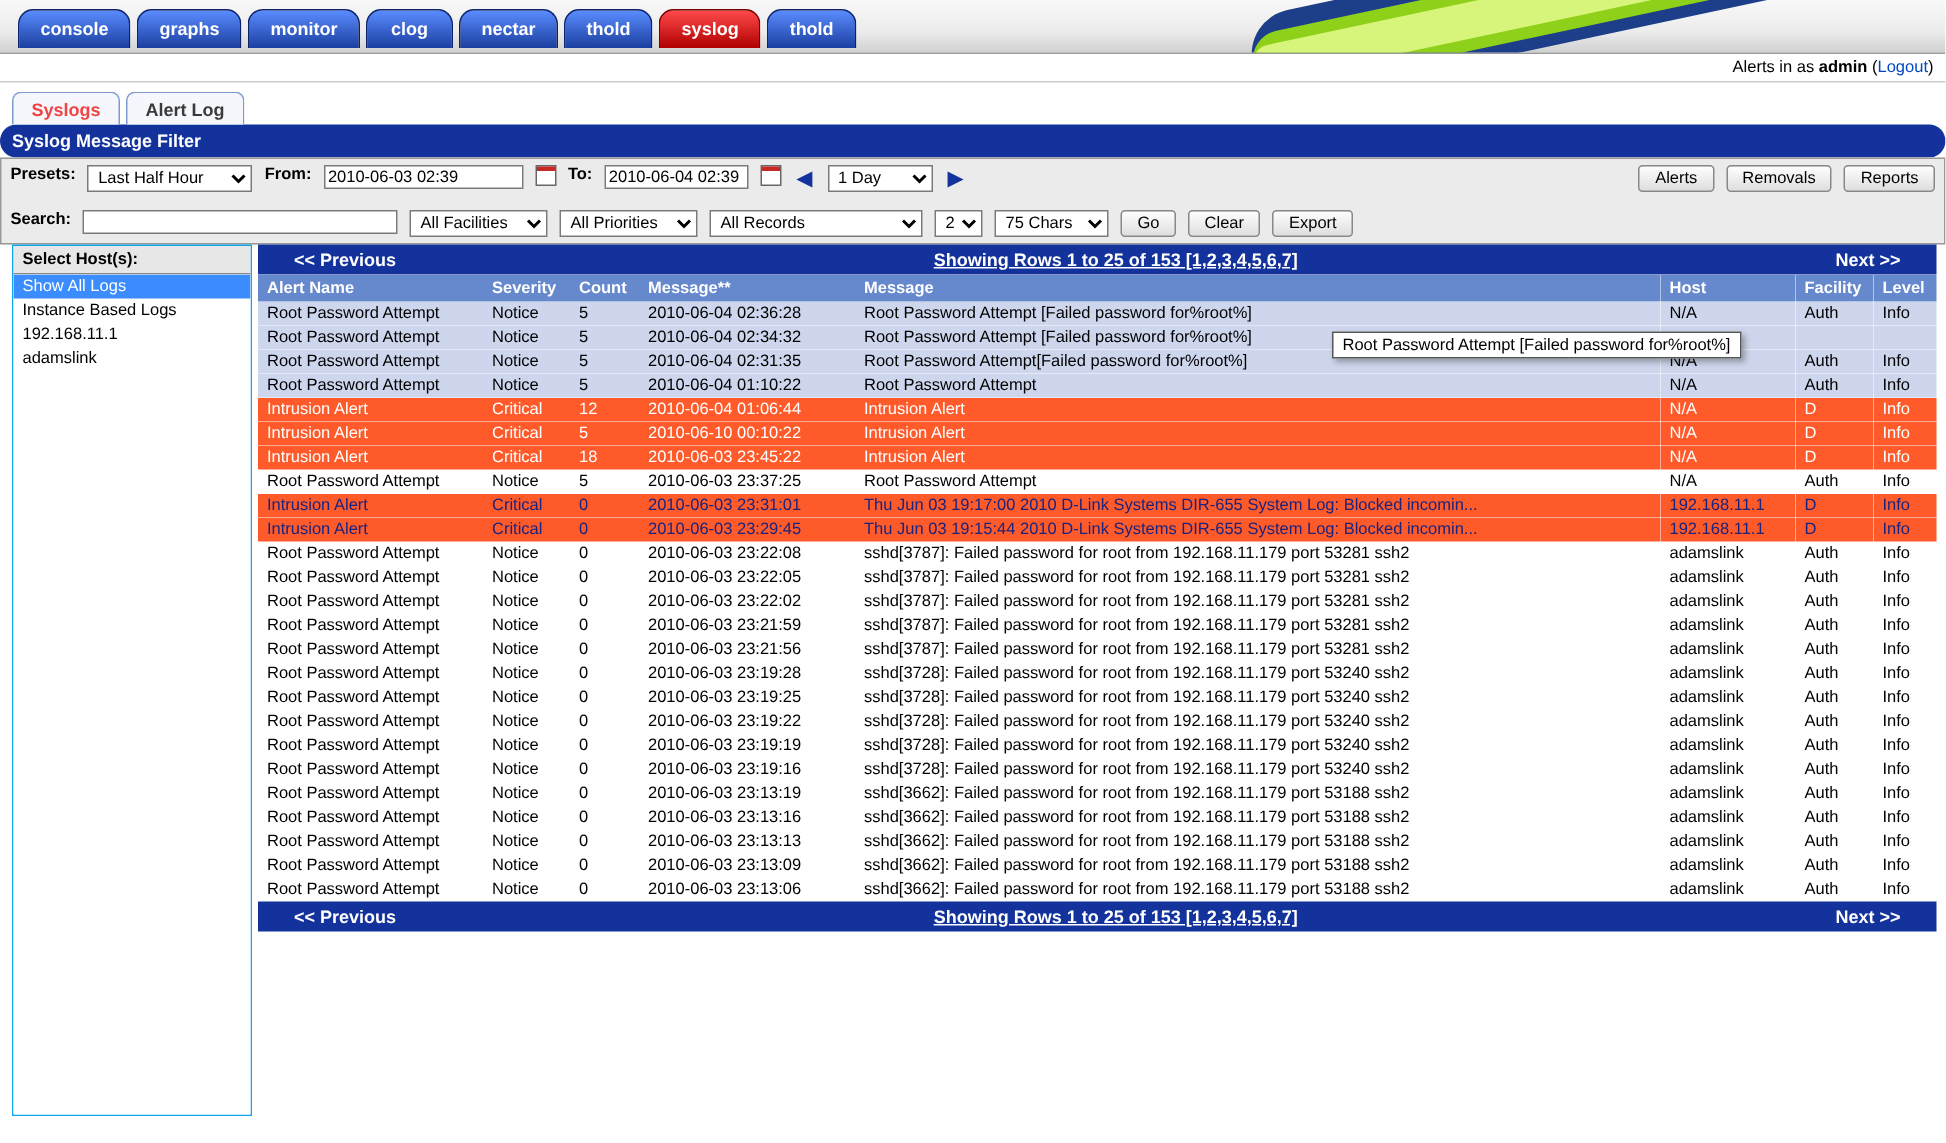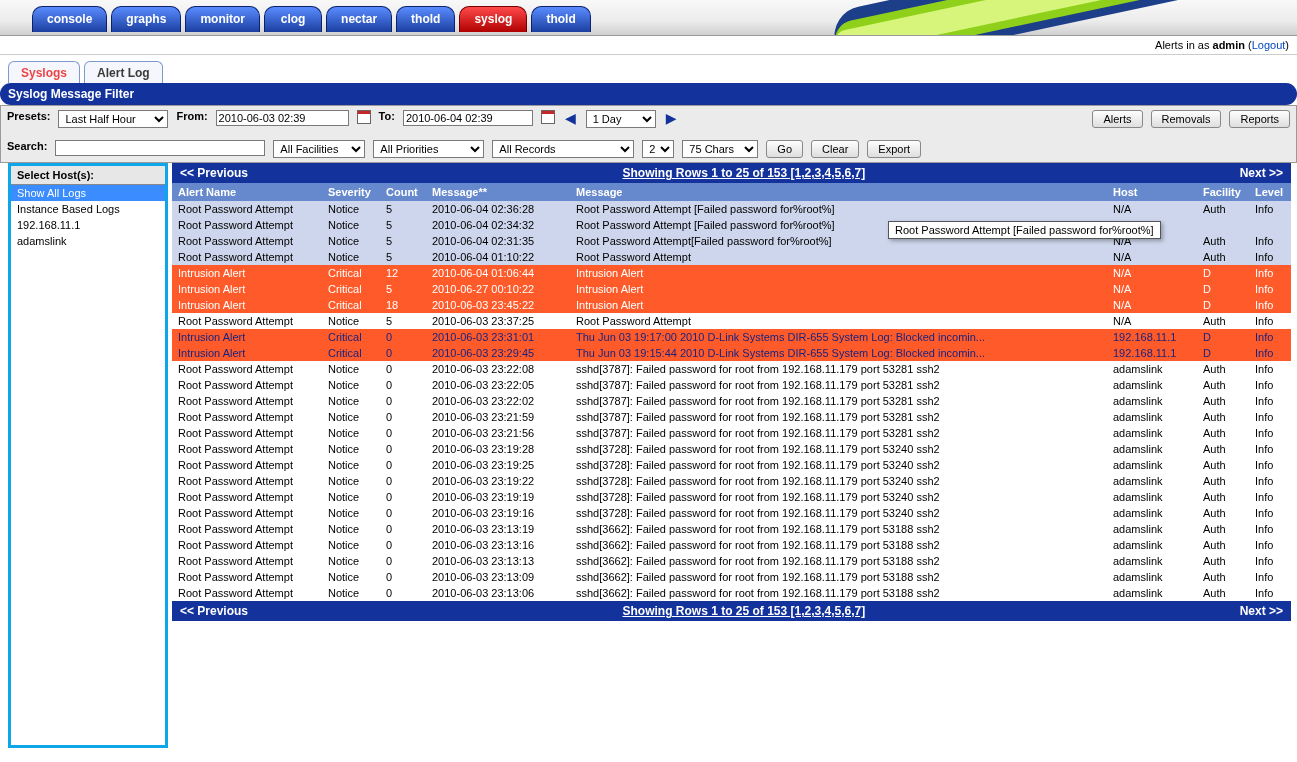--- a/index.html
+++ b/index.html
@@ -11,21 +11,20 @@
     color: #000;
     width: 1297px;
   }
   
   .topnav {
     background: linear-gradient(to bottom,#f8f8f8 0,#ececec 60%,#d0d0d0 100%);
     height:36px;
     border-bottom:1px solid #9a9a9a;
     position:relative;
     overflow:hidden;
-    padding-left:20px;
   }
   .swoosh {
     position:absolute;
     right:60px; top:-30px;
     width:400px; height:120px;
     transform: rotate(-12deg);
   }
   .swoosh span{
     position:absolute;left:0;right:0;
     border-radius:60px;
@@ -122,40 +121,40 @@
     vertical-align:middle;cursor:pointer;
   }
   .cal::before{content:"";position:absolute;left:0;right:0;top:0;height:3px;background:#c62828;}
   
   .main{
     display:flex;
     align-items:stretch;
   }
   .hostbox{
     width:160px;
-    border:3px solid #0ea5e9;
+    border:1px solid #0ea5e9;
     margin:0 4px 4px 8px;
   }
   .hostbox .ptitle{
     background:#e7e7e7;color:#000;font-weight:bold;
     padding:3px 6px;border-bottom:1px solid #888;
   }
   .hostlist{
     height:560px;overflow:auto;background:#fff;
   }
   .hostitem{
     padding:2px 6px;cursor:pointer;white-space:nowrap;
   }
   .hostitem.sel{background:#3a8cff;color:#fff;}
   
   .gridwrap{flex:1;margin-right:6px;margin-bottom:6px;position:relative;}
   .pager{
     background:#13329b;color:#fff;
     display:flex;justify-content:space-between;align-items:center;
-    padding:3px 8px;font-weight:bold;font-size:12px;
+    padding:3px 24px;font-weight:bold;font-size:12px;
   }
   .pager .mid{font-weight:bold;text-decoration:underline;}
   table.grid{
     width:100%;border-collapse:collapse;font-size:11px;
     table-layout:fixed;
   }
   table.grid th{
     background:#6688cc;color:#fff;text-align:left;
     padding:3px 6px;font-weight:bold;border:none;
     white-space:nowrap;overflow:hidden;
@@ -211,38 +210,38 @@
 
 <div class="filter">
   <label>Presets:</label>
   <select style="width:110px"><option>Last Half Hour</option></select>
 
   <label>From:</label>
   <input type="text" style="width: 133px;" value="2010-06-03 02:39">
   <span class="cal"></span>
 
   <label>To:</label>
-  <input type="text" style="width: 130px;" value="2010-06-04 02:39">
+  <input type="text" style="width: 96px;" value="2010-06-04 02:39">
   <span class="cal"></span>
 
   <span class="arrow">◀</span>
   <select style="width:70px"><option>1 Day</option></select>
   <span class="arrow">▶</span>
 
   <div class="spacer"></div>
   <button class="btn">Alerts</button>
   <button class="btn">Removals</button>
   <button class="btn">Reports</button>
 
   <div style="flex-basis:100%;height:0"></div>
 
   <label>Search:</label>
   <input type="text" style="width: 210px;" value="">
   <select style="width:92px"><option>All Facilities</option></select>
-  <select style="width:111px"><option>All Priorities</option></select>
+  <select style="width:92px"><option>All Priorities</option></select>
   <select style="width:142px"><option>All Records</option></select>
   <select style="width:32px"><option>25</option></select>
   <select style="width:76px"><option>75 Chars</option></select>
   <button class="btn">Go</button>
   <button class="btn">Clear</button>
   <button class="btn">Export</button>
 </div>
 
 <div class="main">
   <div class="hostbox">
@@ -333,21 +332,21 @@
             <td>2010-06-04 01:06:44</td>
             <td>Intrusion Alert</td>
             <td>N/A</td>
             <td>D</td>
             <td>Info</td>
           </tr>
           <tr class="sev-critical">
             <td>Intrusion Alert</td>
             <td>Critical</td>
             <td>5</td>
-            <td>2010-06-27 00:10:22</td>
+            <td>2010-06-10 00:10:22</td>
             <td>Intrusion Alert</td>
             <td>N/A</td>
             <td>D</td>
             <td>Info</td>
           </tr>
           <tr class="sev-critical">
             <td>Intrusion Alert</td>
             <td>Critical</td>
             <td>18</td>
             <td>2010-06-03 23:45:22</td>

